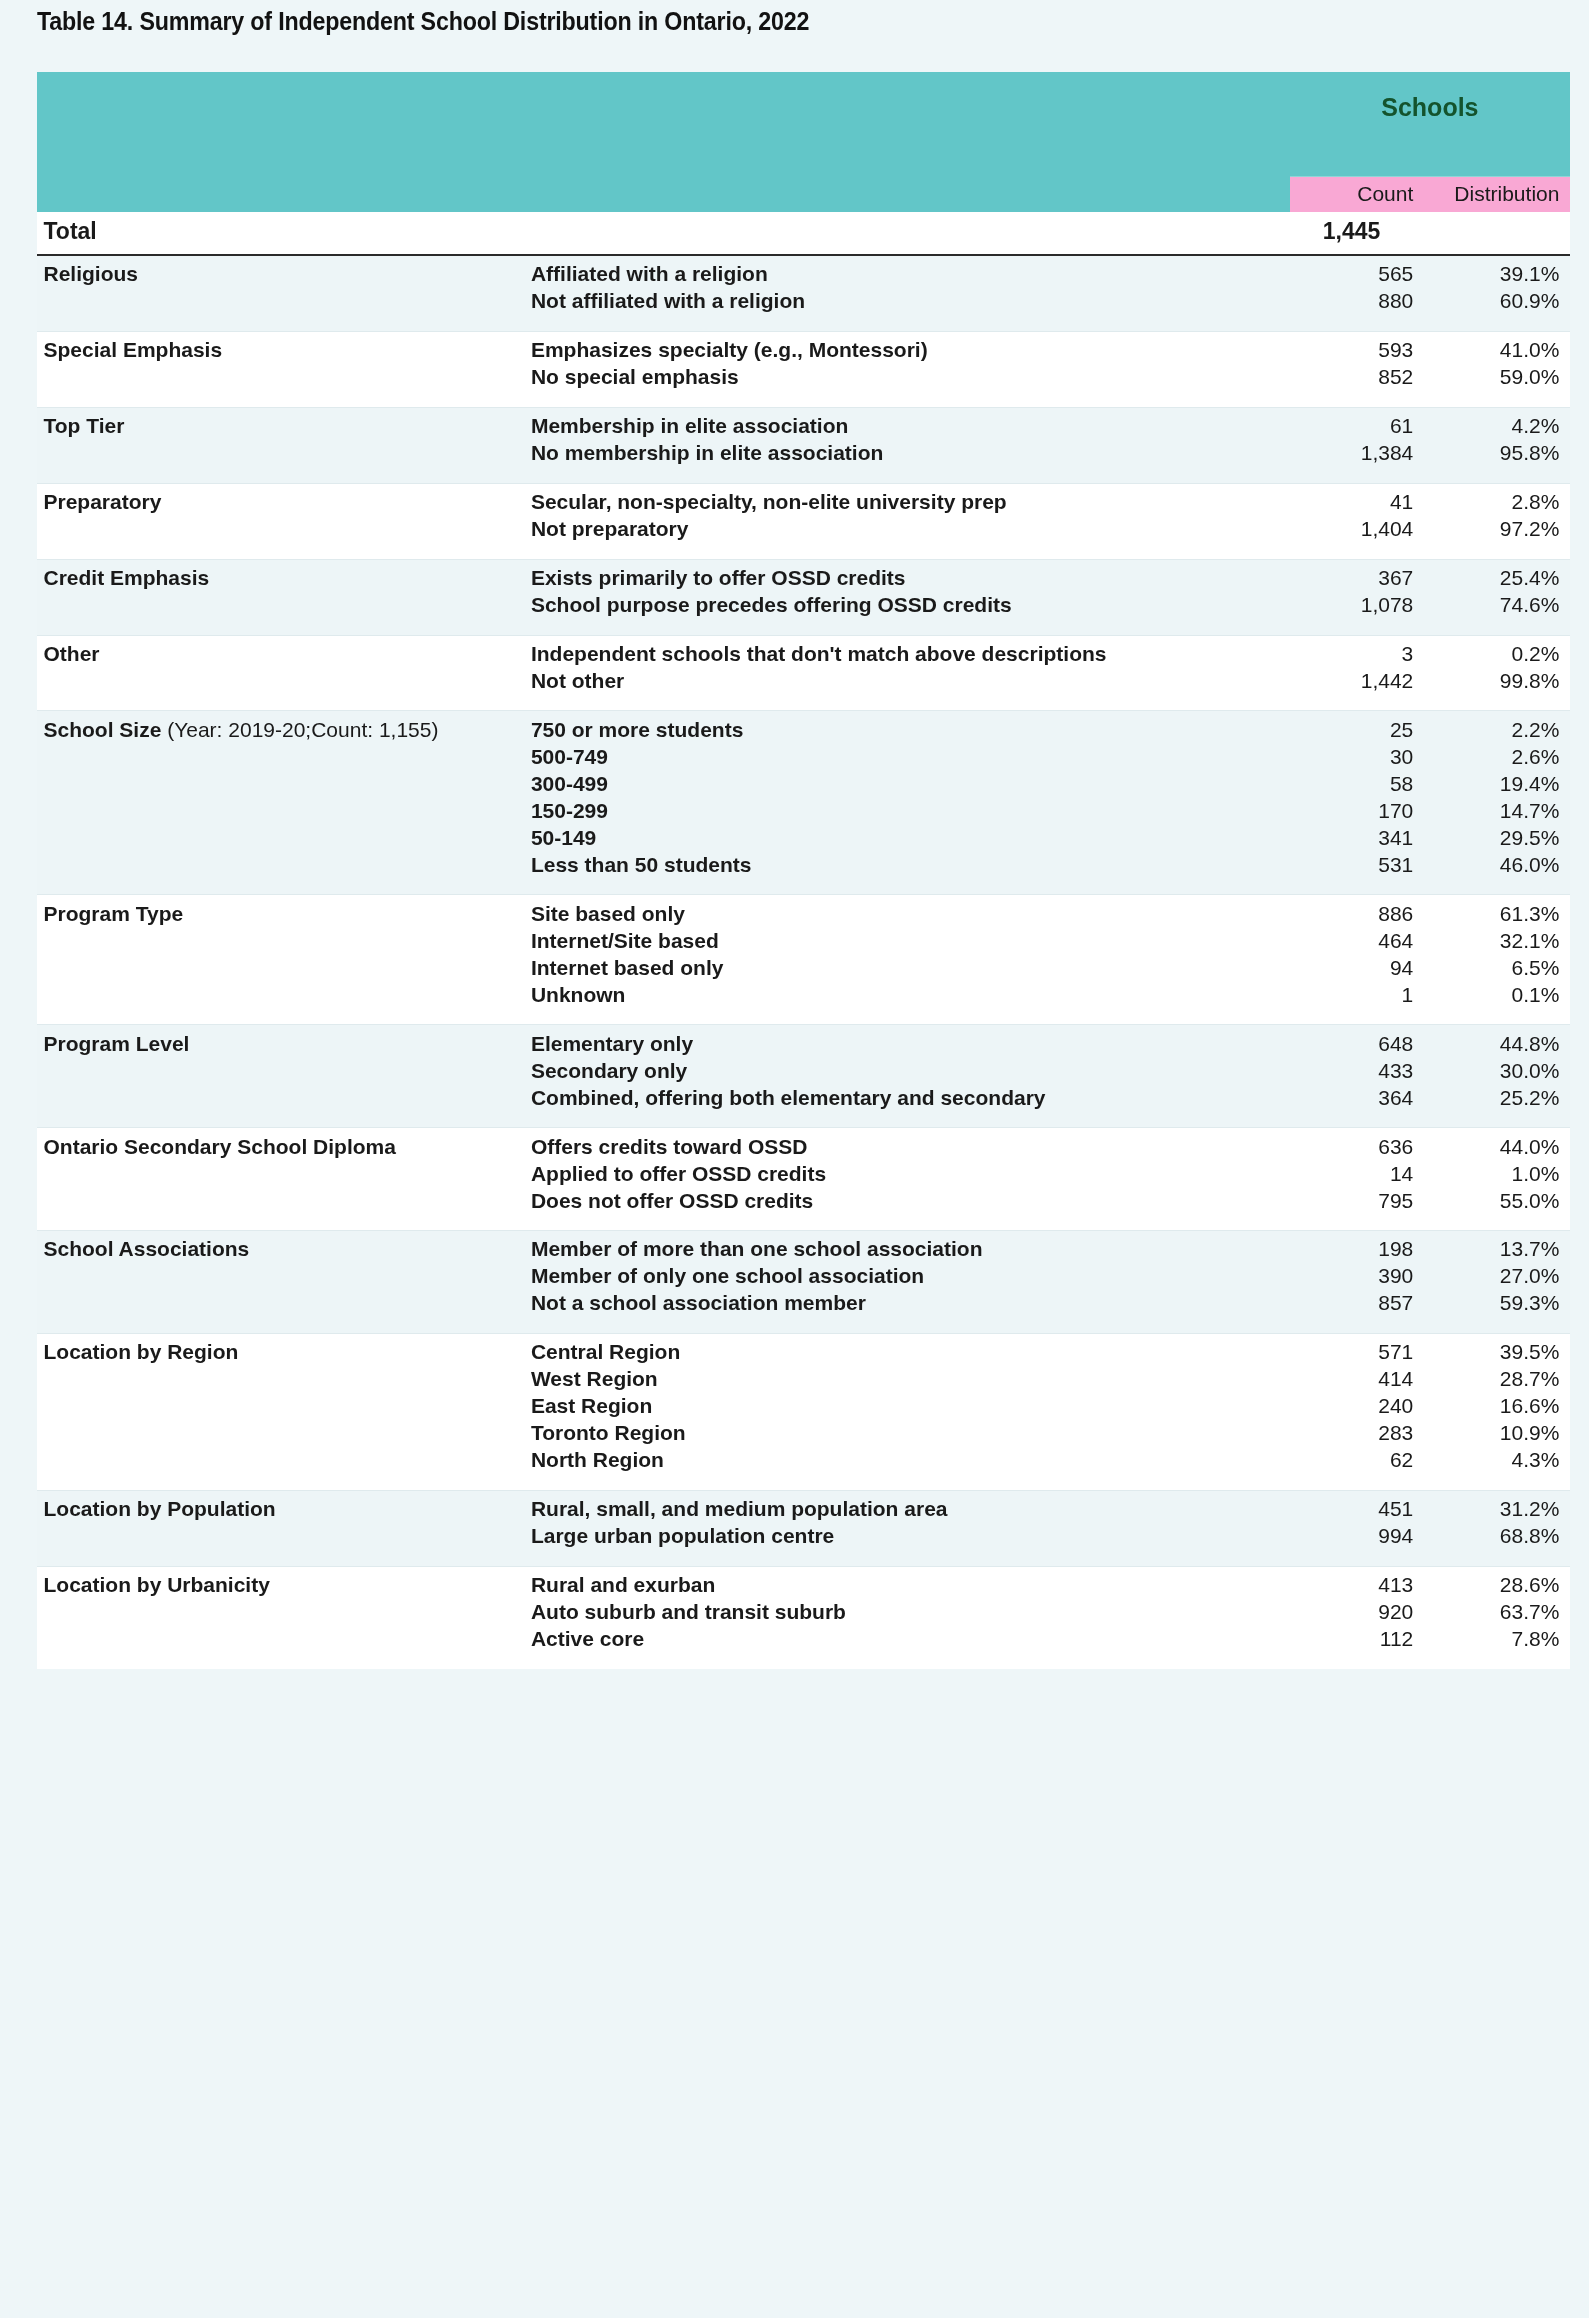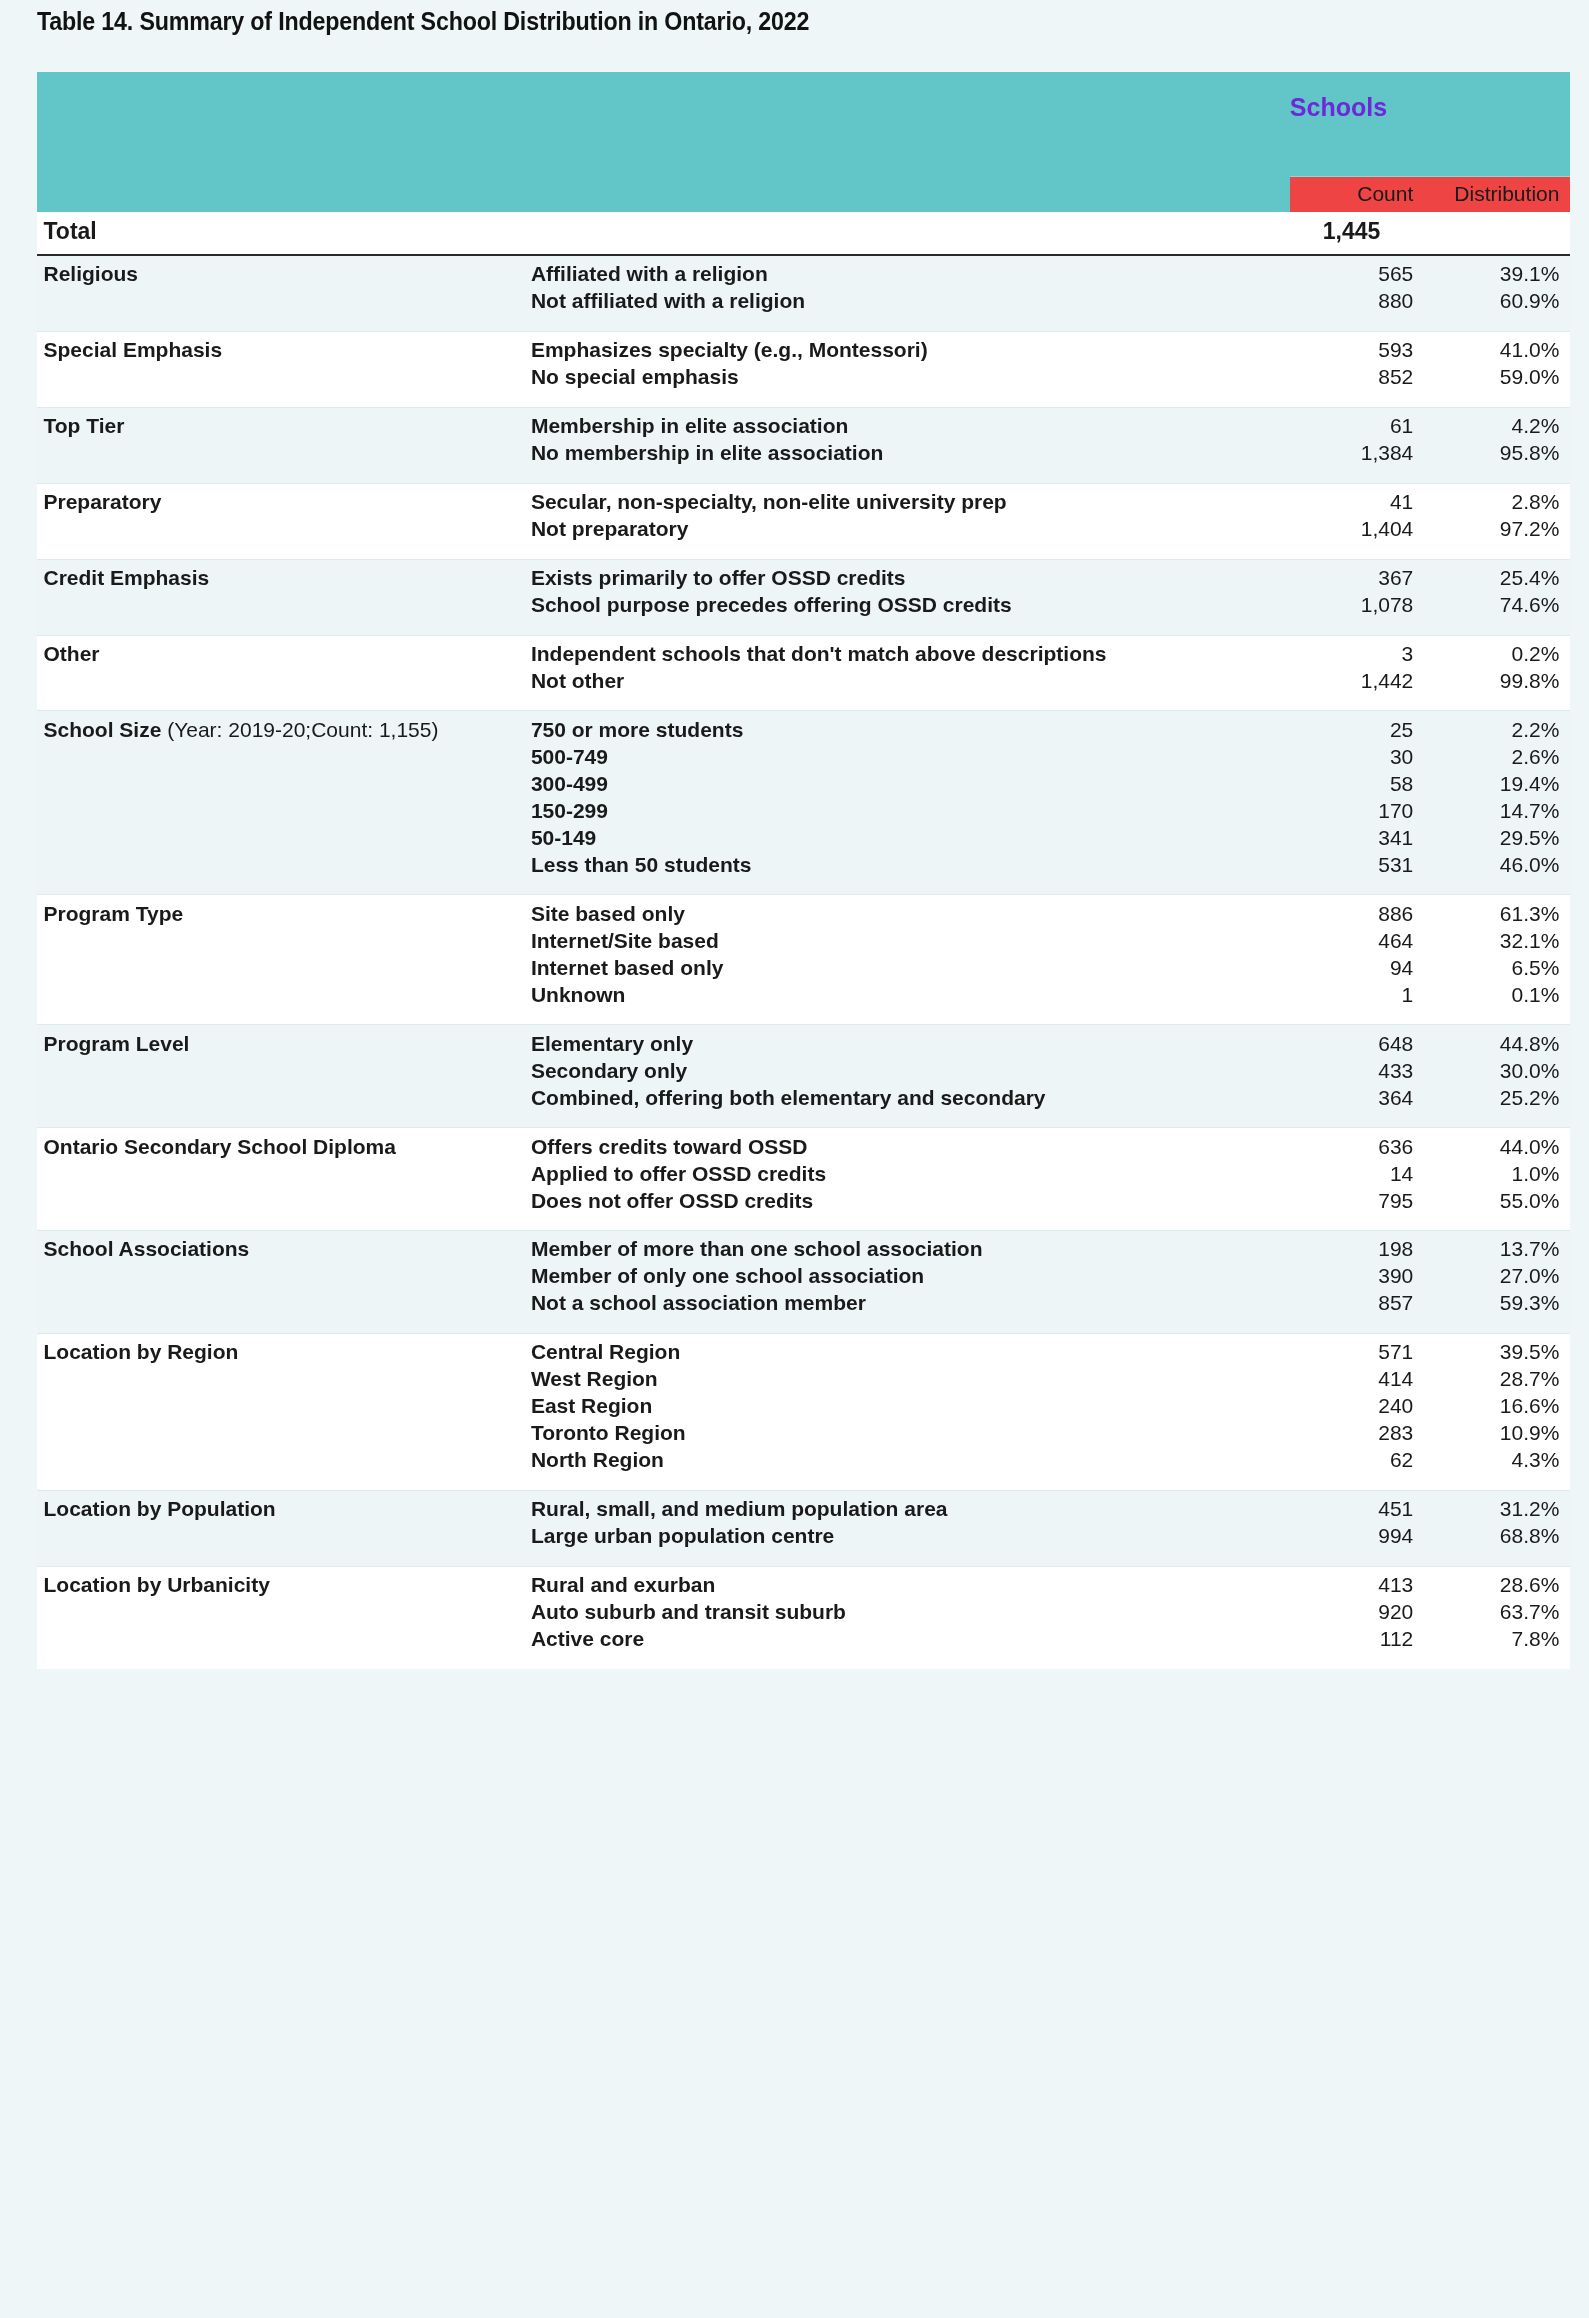--- a/index.html
+++ b/index.html
@@ -53,28 +53,29 @@
   
   thead td, thead th { padding: 0; }
   .hd-blank {
     background: #62c6c8;
     height: 104px;
   }
   .hd-schools {
     background: #62c6c8;
     height: 104px;
     vertical-align: top;
+    text-align: center;
     font-size: 25px;
     font-weight: bold;
-    color: #6d28d9;
+    color: #14532d;
     padding-top: 21px !important;
     box-sizing: border-box;
   }
   .hd-sub {
-    background: #ef4444;
+    background: #f9a8d4;
     height: 36px;
     vertical-align: bottom;
     text-align: right;
     font-size: 21px;
     font-weight: normal;
     color: #1a1a1a;
     padding: 0 10.6px 6.5px 0 !important;
     box-sizing: border-box;
   }
   .hd-sub.ruled {

